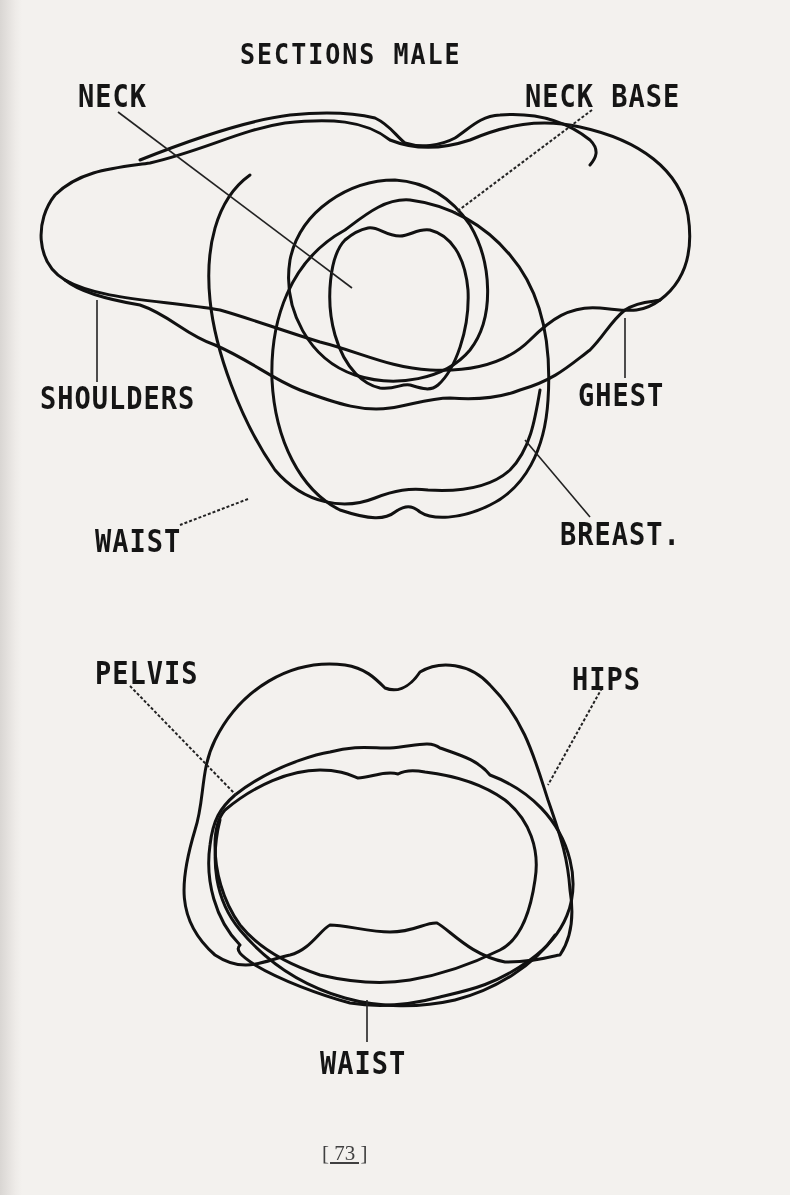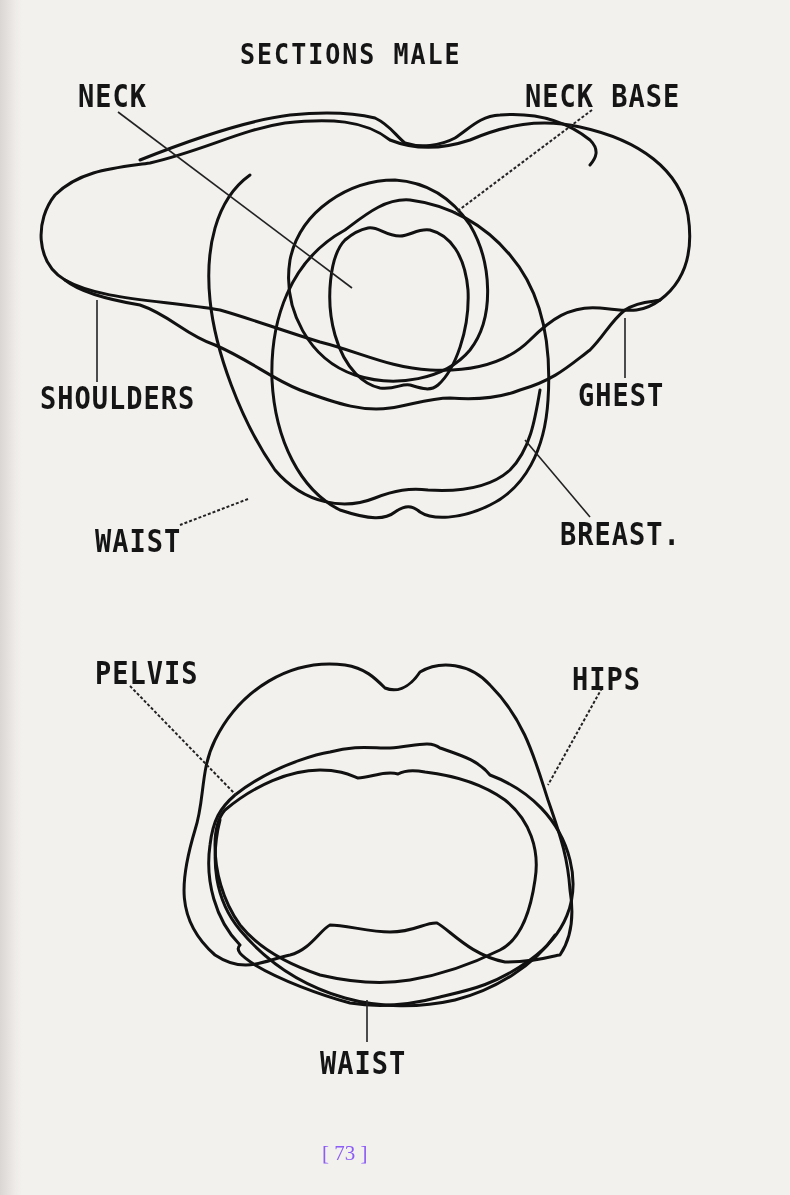--- a/index.html
+++ b/index.html
@@ -18,21 +18,21 @@
     .leader { fill: none; stroke: #222; stroke-width: 1.6; }
     .leader-dotted { fill: none; stroke: #222; stroke-width: 2; stroke-dasharray: 3 2; }
     .label {
       position: absolute; font-family: "DejaVu Sans Mono", monospace;
       font-weight: bold; color: #151515; font-size: 27px; letter-spacing: 1px;
       white-space: nowrap; transform: scaleY(1.15); transform-origin: left top;
     }
     .title { font-size: 25px; letter-spacing: 2px; }
     .page-number {
       position: absolute; left: 322px; top: 1141px;
-      font-family: "Liberation Serif", serif; font-size: 21px; color: #8b5cf6;
+      font-family: "Liberation Serif", serif; font-size: 21px; color: #404040; text-decoration: underline;
     }
   </style>
 </head>
 <body>
 
 <div class="page-edge"></div>
 
 <svg class="diagram" viewBox="0 0 790 1195" xmlns="http://www.w3.org/2000/svg">
 
   <path class="outline" d="M 150 163 C 205 150 240 130 285 123 C 330 118 365 120 390 140 C 415 150 440 150 470 140 C 505 125 540 118 580 127 C 640 140 680 170 688 215 C 695 260 680 285 660 300 C 640 315 625 310 600 308 C 570 305 550 320 530 340 C 505 365 470 372 430 370 C 390 368 360 352 320 342 C 280 330 255 320 220 310 C 160 300 100 300 65 280 C 35 262 35 220 55 195 C 80 170 115 168 150 163 Z"></path>

